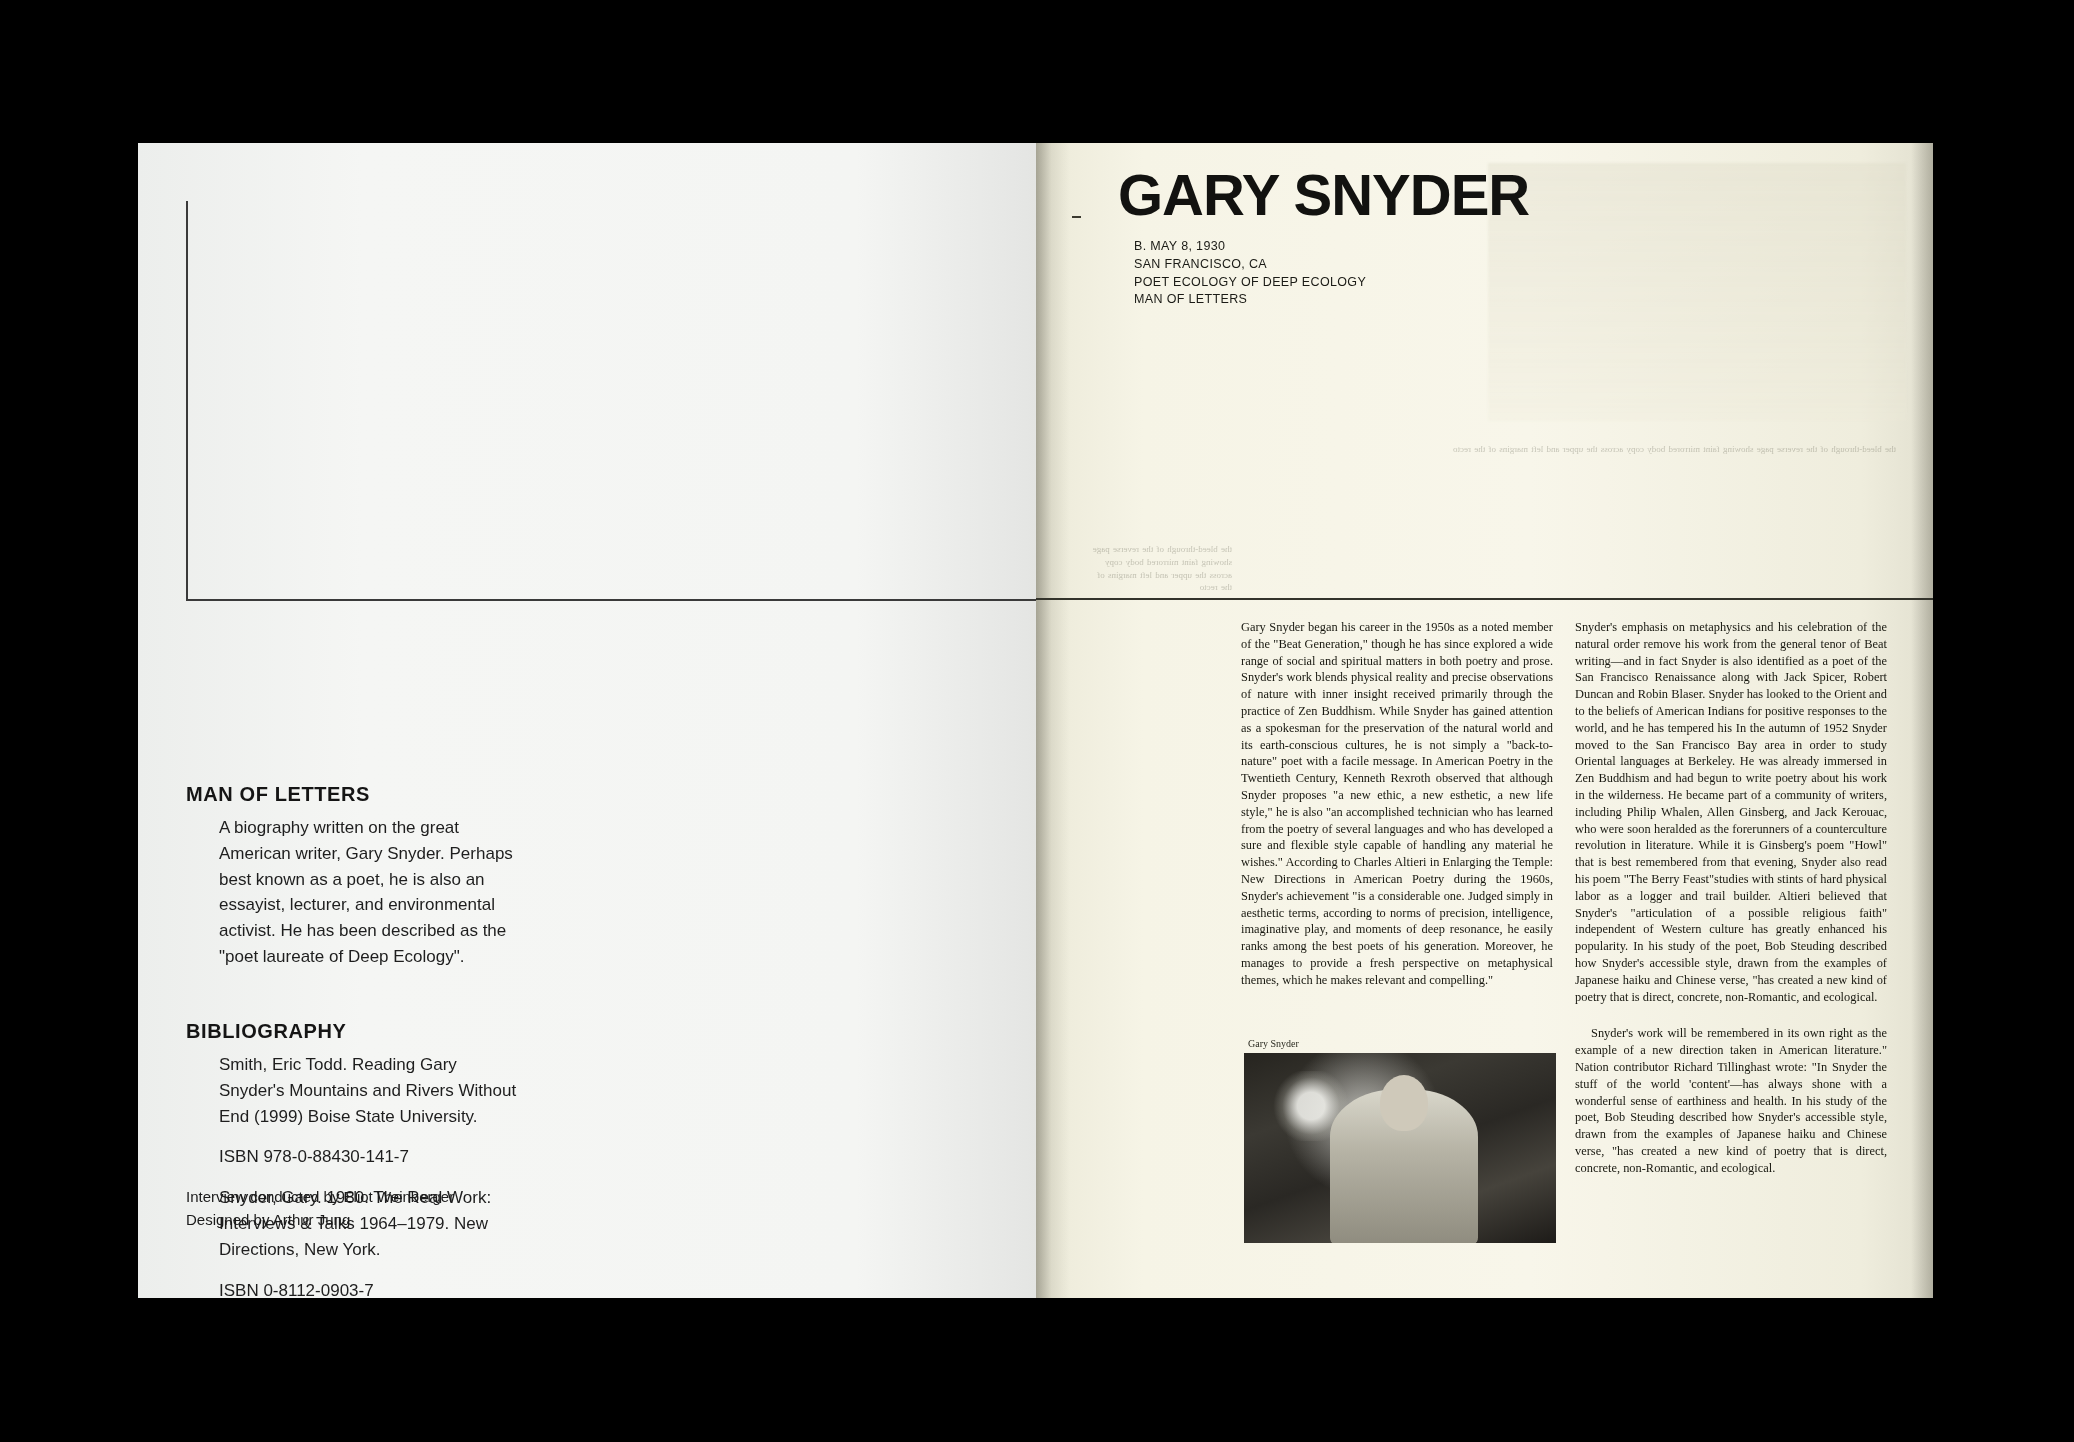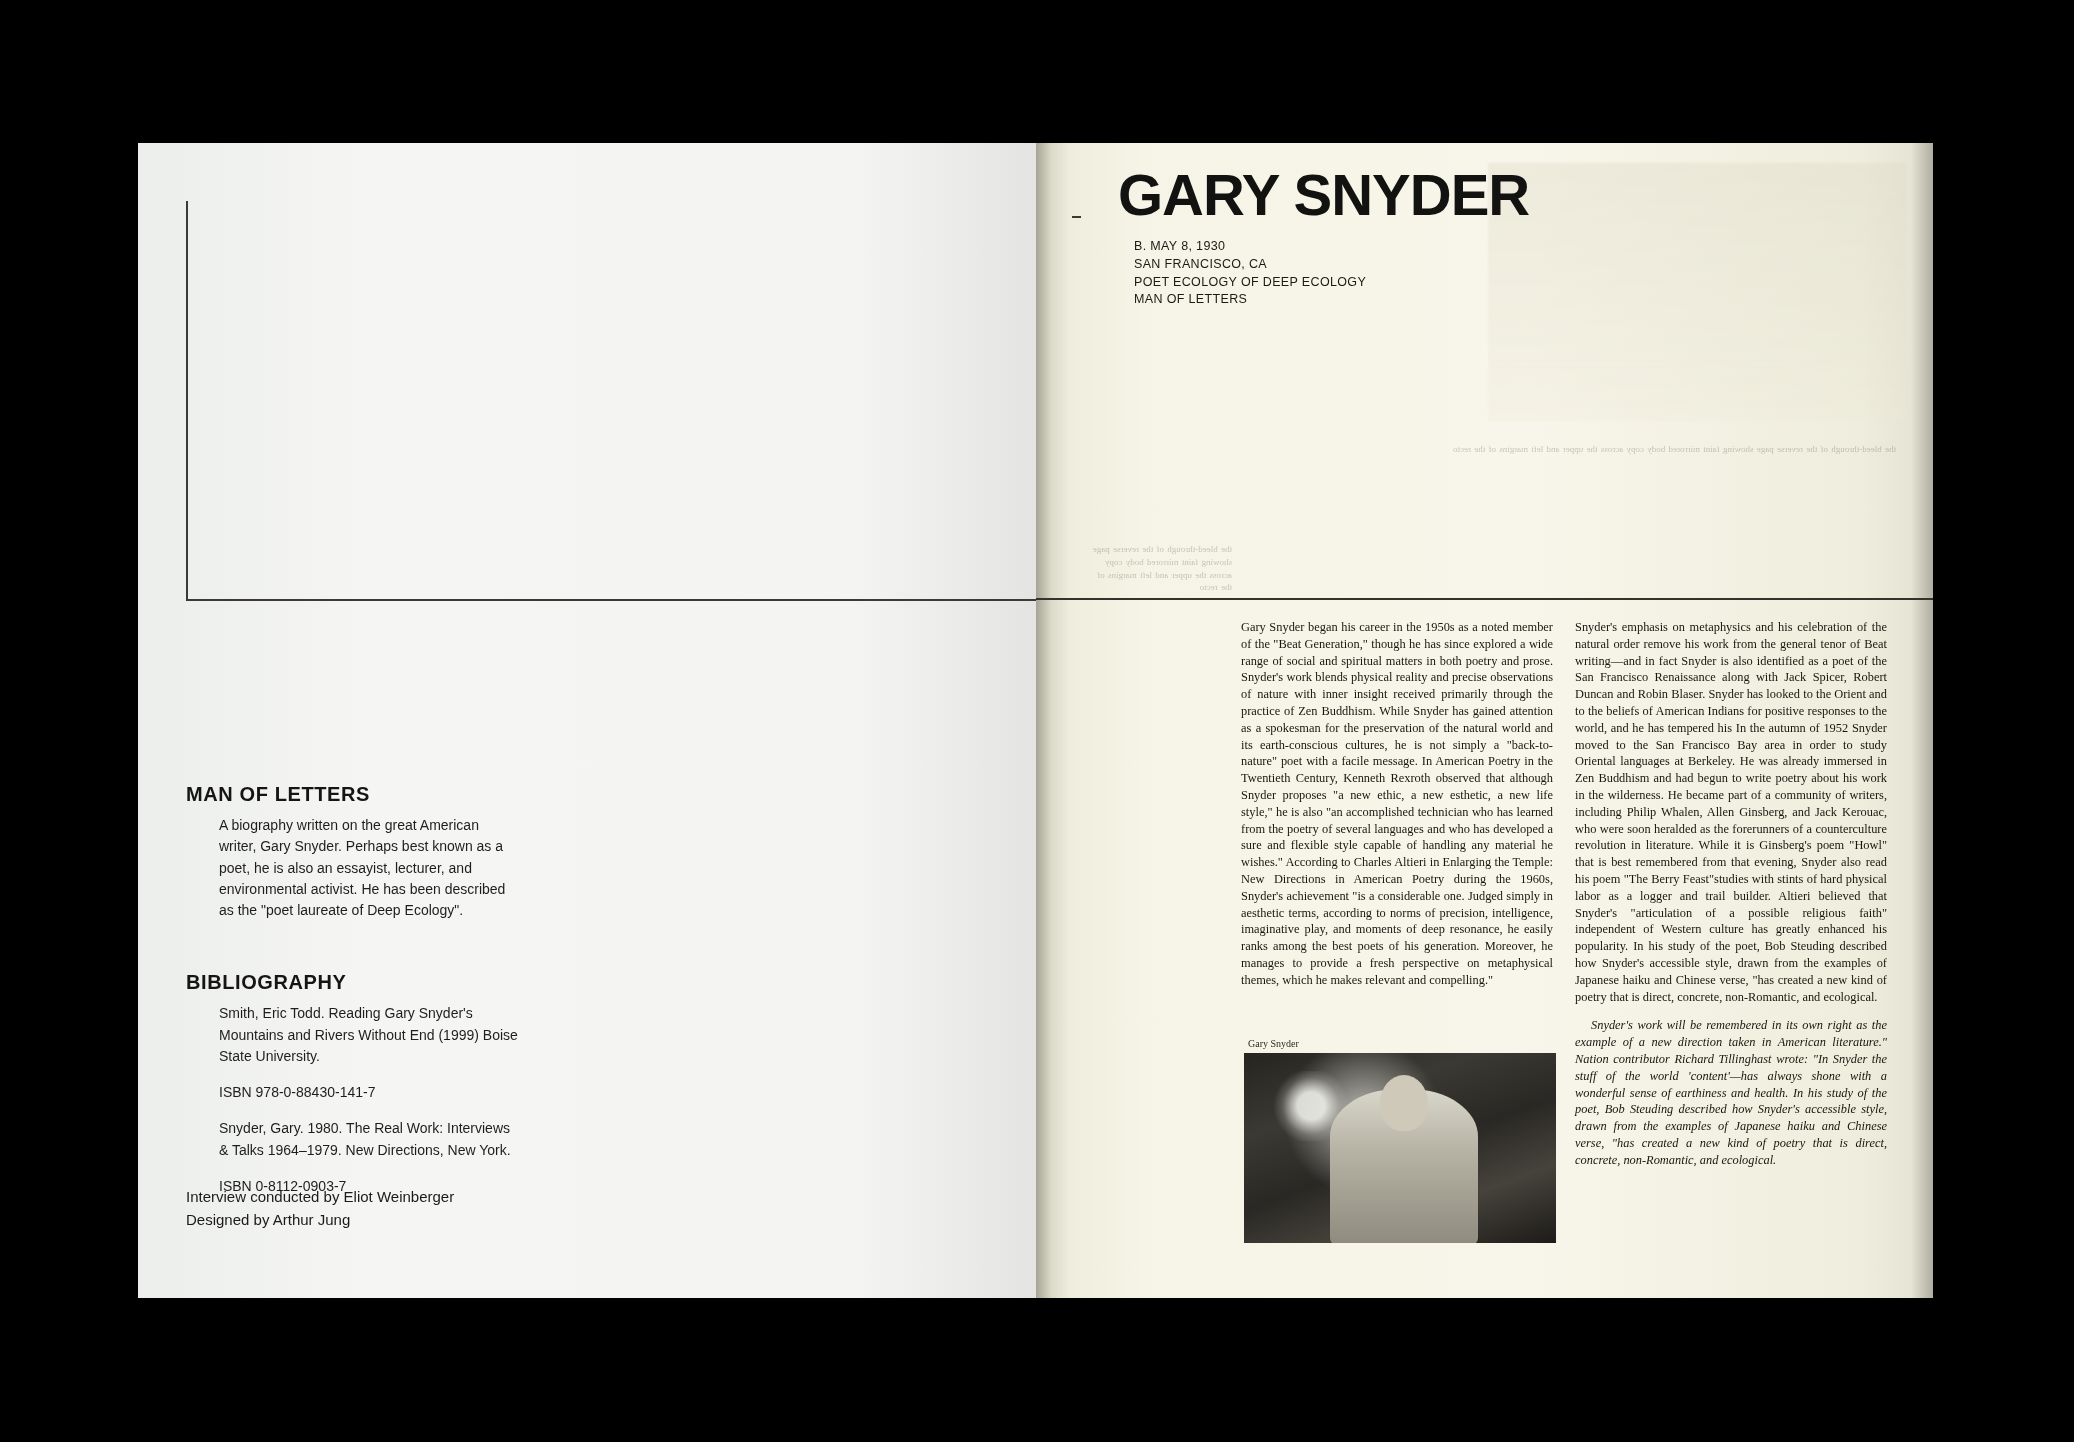--- a/index.html
+++ b/index.html
@@ -57,21 +57,21 @@
     width: 420px;
   }
   .sec-title {
     font-size: 20px;
     font-weight: 700;
     letter-spacing: 0.6px;
     color: #151515;
     margin: 0 0 9px 0;
   }
   .sec-body {
-    font-size: 14px;
+    font-size: 17px;
     line-height: 1.52;
     color: #1e1e1e;
     margin: 0 0 0 33px;
     width: 300px;
   }
   .sec-body p { margin: 0; }
   .block-gap { height: 50px; }
   .biblio-entry { margin-bottom: 0; }
   .biblio-entry + .biblio-entry { margin-top: 15px; }
 
@@ -189,21 +189,21 @@
   }
   .col {
     width: 312px;
     font-family: "Liberation Serif", serif;
     font-size: 12.4px;
     line-height: 1.355;
     text-align: justify;
     color: #17170f;
   }
   .col p { margin: 0; text-indent: 0; }
-  .col p + p { margin-top: 12px; text-indent: 16px; font-style: italic; }
+  .col p + p { margin-top: 20px; text-indent: 16px; }
 
   .photo-wrap {
     position: absolute;
     left: 208px;
     top: 895px;
     width: 312px;
   }
   .photo-caption {
     font-family: "Liberation Serif", serif;
     font-size: 10px;

